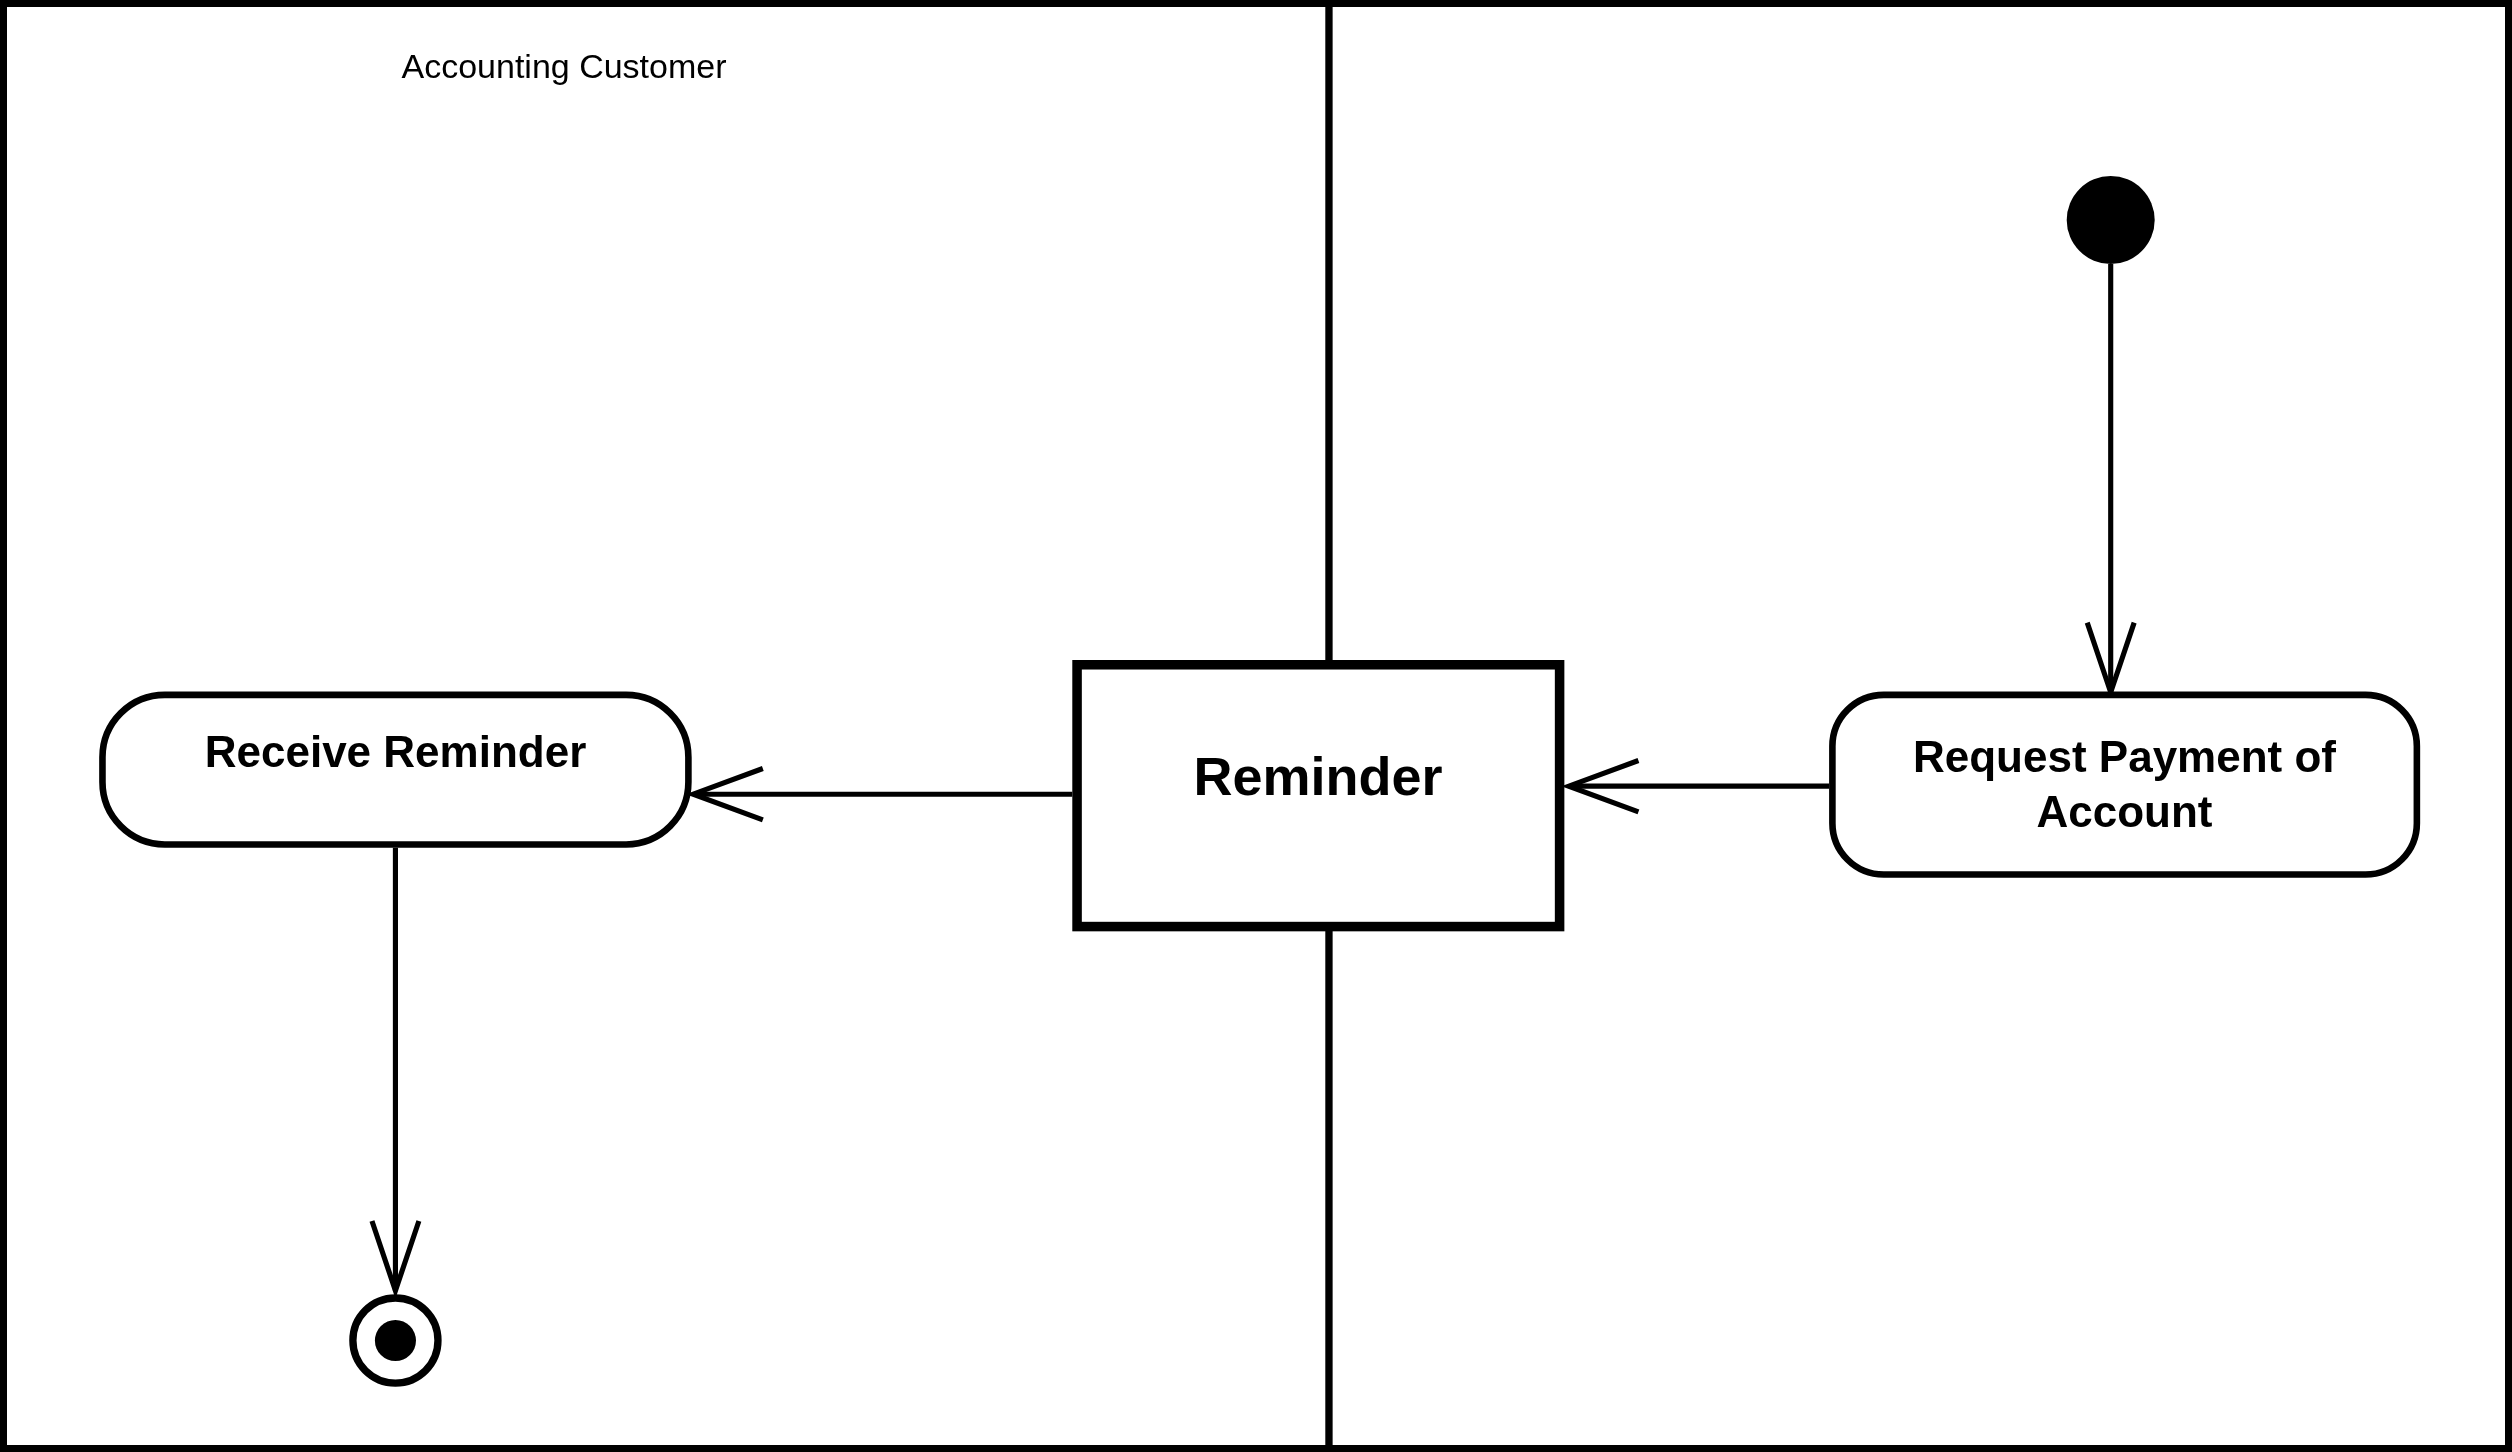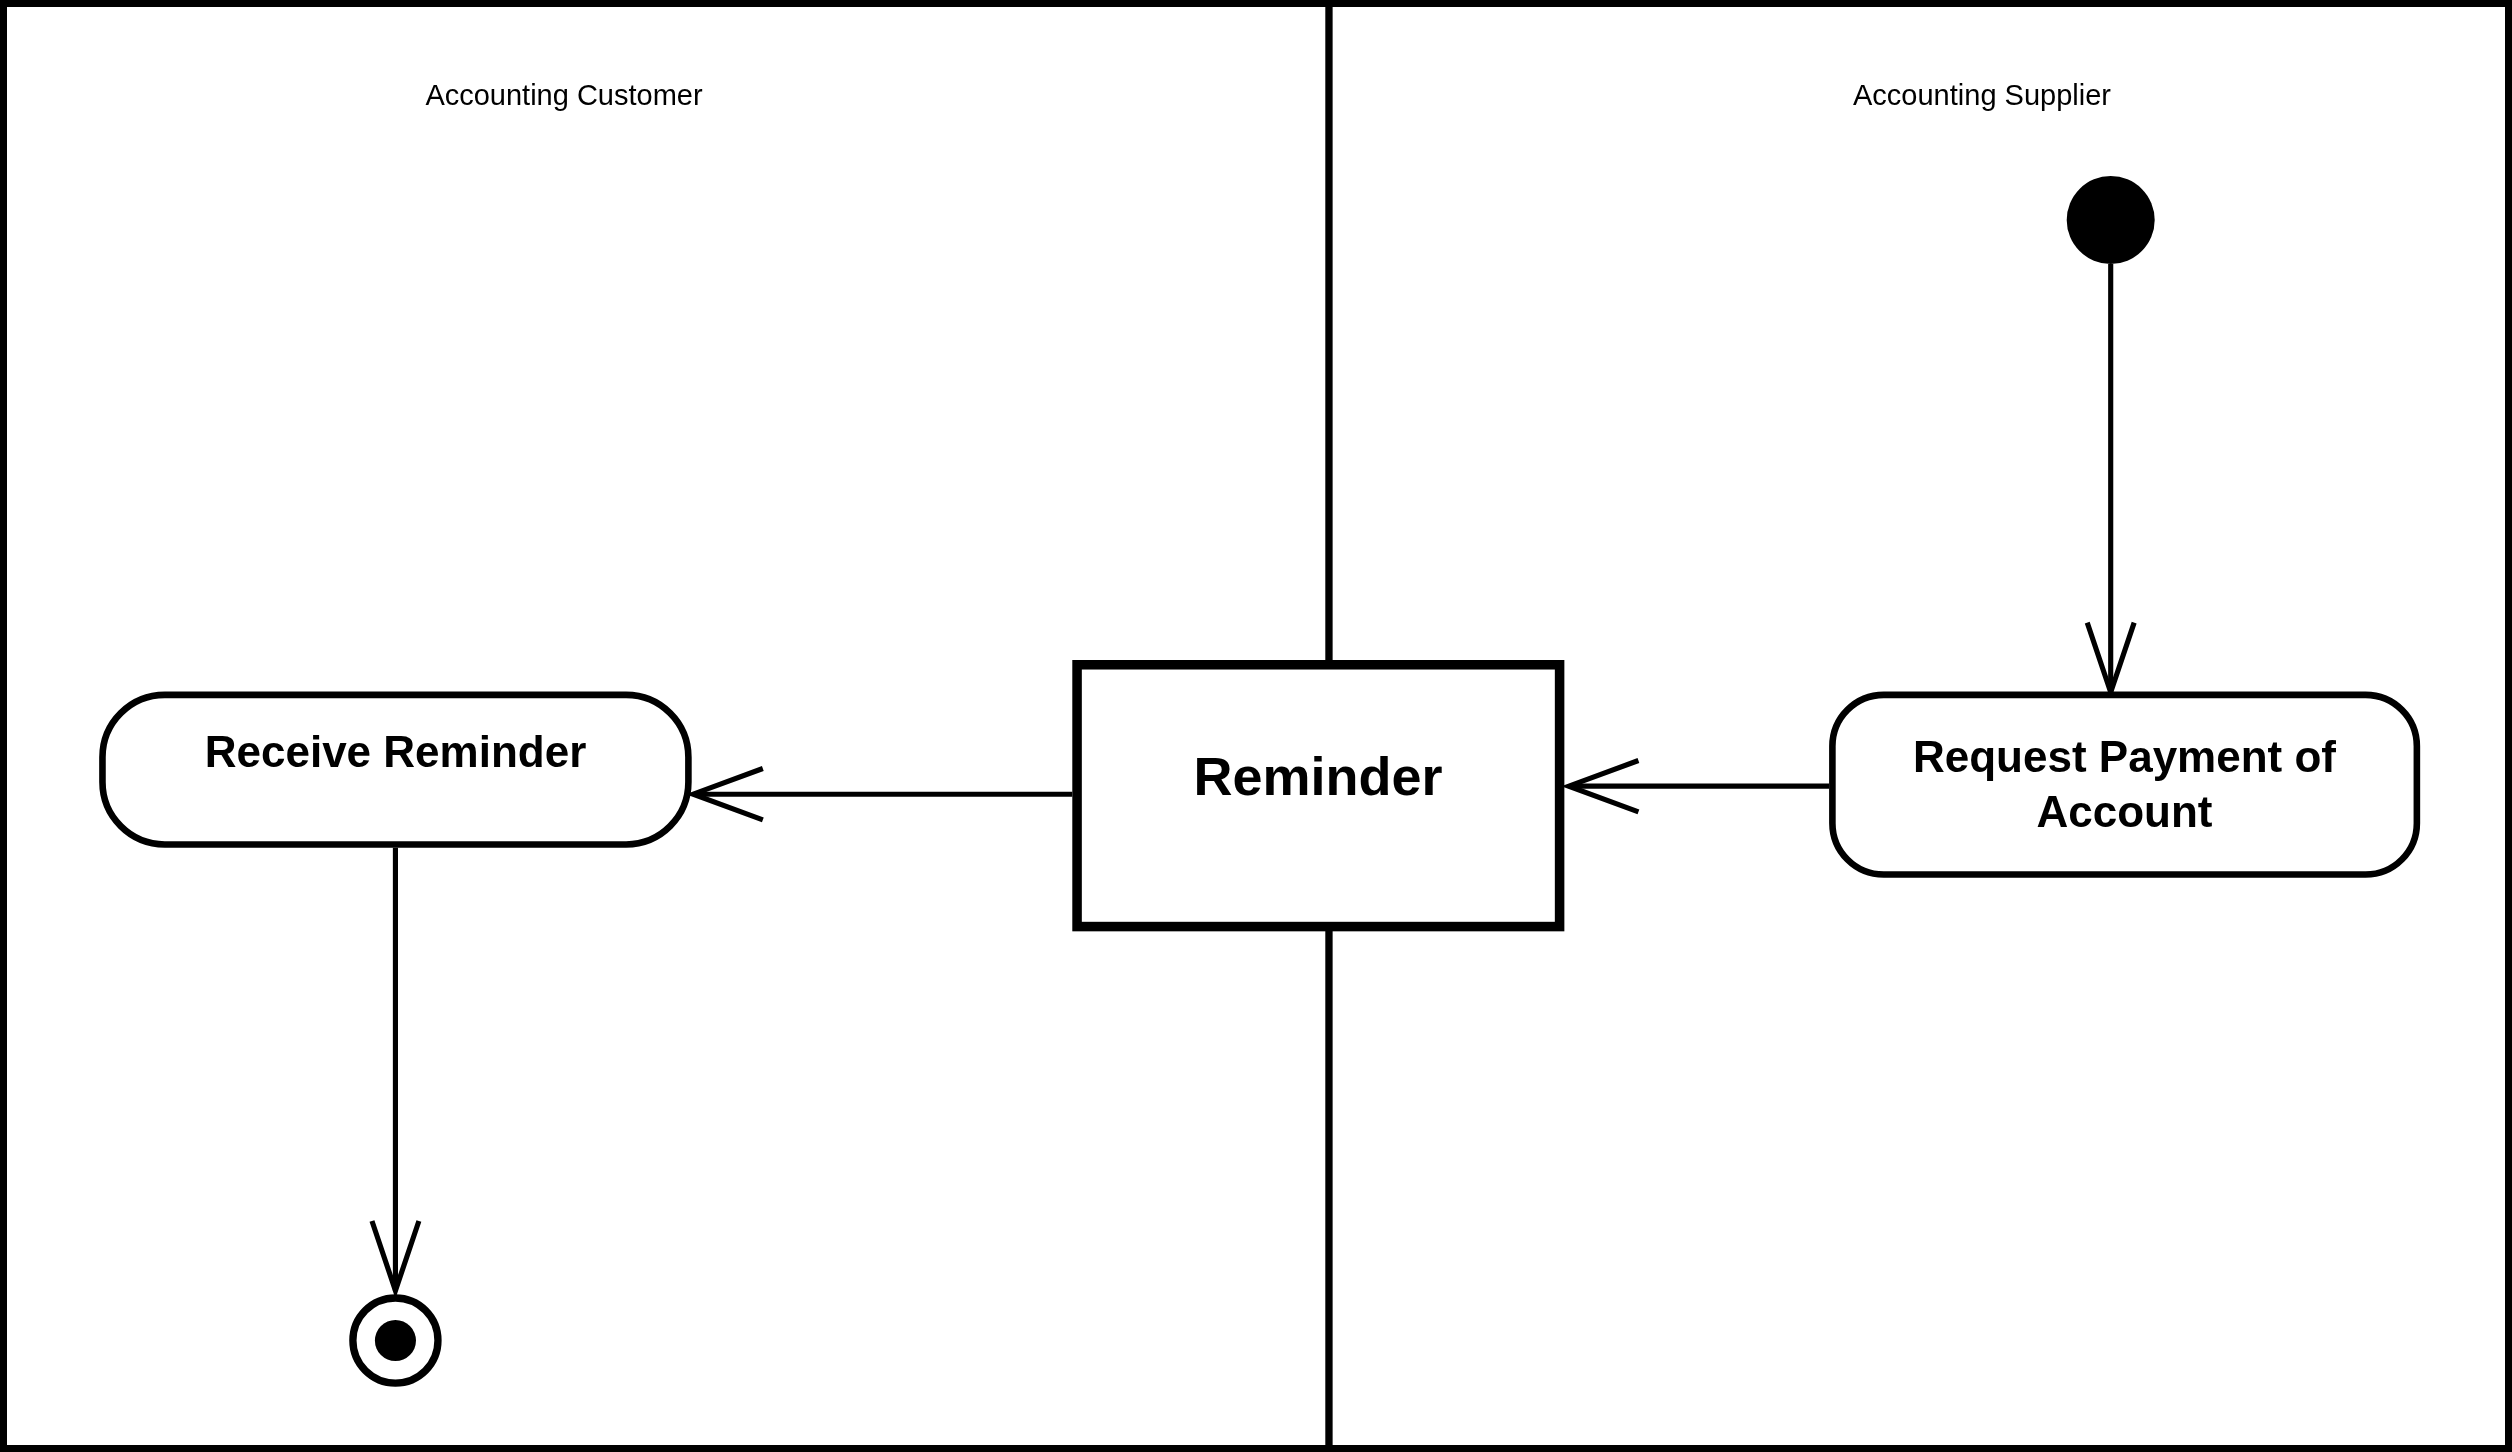--- a/index.html
+++ b/index.html
@@ -21,25 +21,24 @@
   .layer {
     position: absolute;
     left: -7.3px;
     top: -7.3px;
     width: 2512px;
     height: 1452px;
   }
   .lane-title {
     position: absolute;
     transform: translateX(-50%);
-    font-size: 29px;
+    font-size: 34px;
     font-weight: 400;
     line-height: 1;
     white-space: nowrap;
-    margin-top: 32px;
   }
   .node-label {
     position: absolute;
     display: flex;
     align-items: center;
     justify-content: center;
     text-align: center;
     font-weight: 700;
     font-size: 44px;
     line-height: 1.25;
@@ -87,21 +86,20 @@
     </g>
 
     <g>
       <circle cx="539" cy="1828" r="58" fill="#ffffff" stroke-width="10"></circle>
       <circle cx="539" cy="1828" r="28" fill="#000000" stroke="none"></circle>
     </g>
   </svg>
 
   <div class="lane-title" style="left:557px; top:42px;">Accounting Customer</div>
 
-  <div class="lane-title" style="left:1975px; top:42px;">Accounting Supplier</div>
 
   <div class="node-label label-receive">Receive Reminder</div>
 
   <div class="node-label label-request">Request Payment of Account</div>
 
   <div class="node-label label-reminder">
     <span class="nudge">Reminder</span>
   </div>
 
 </div>

